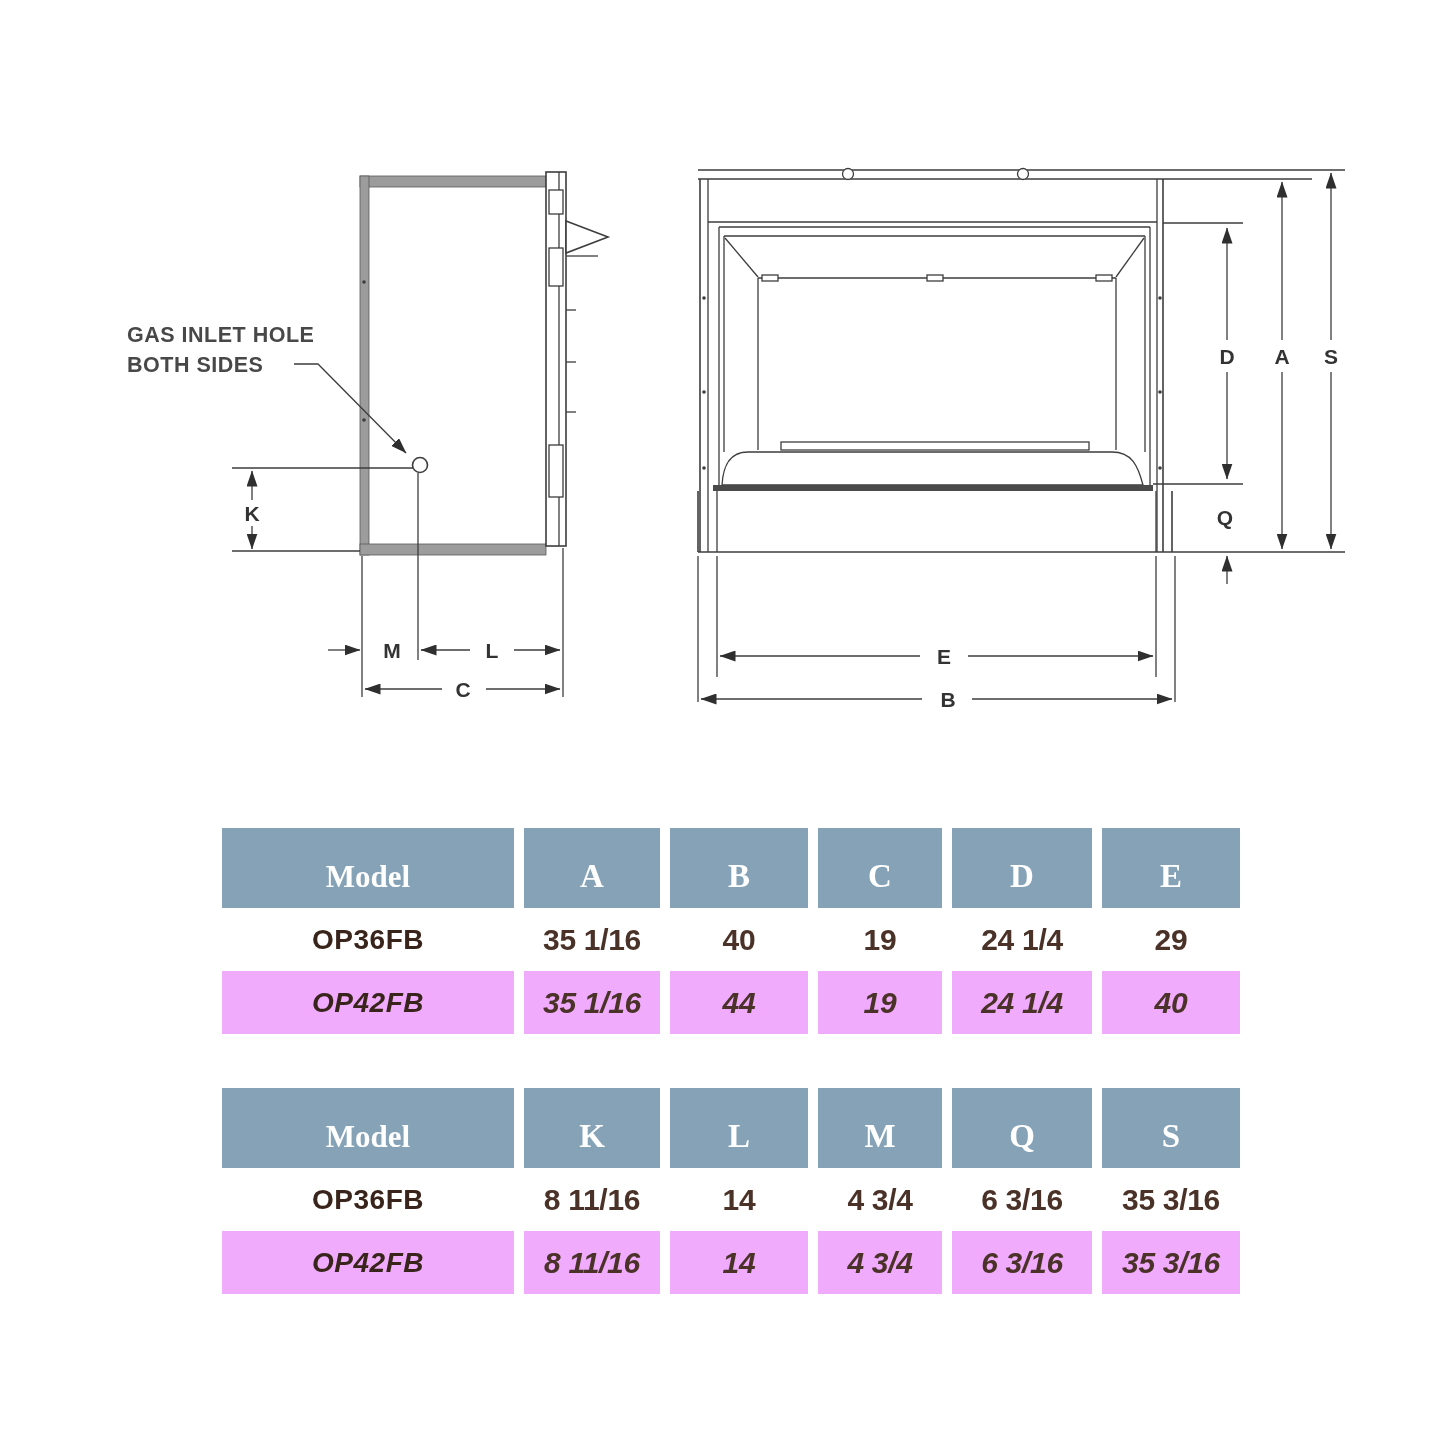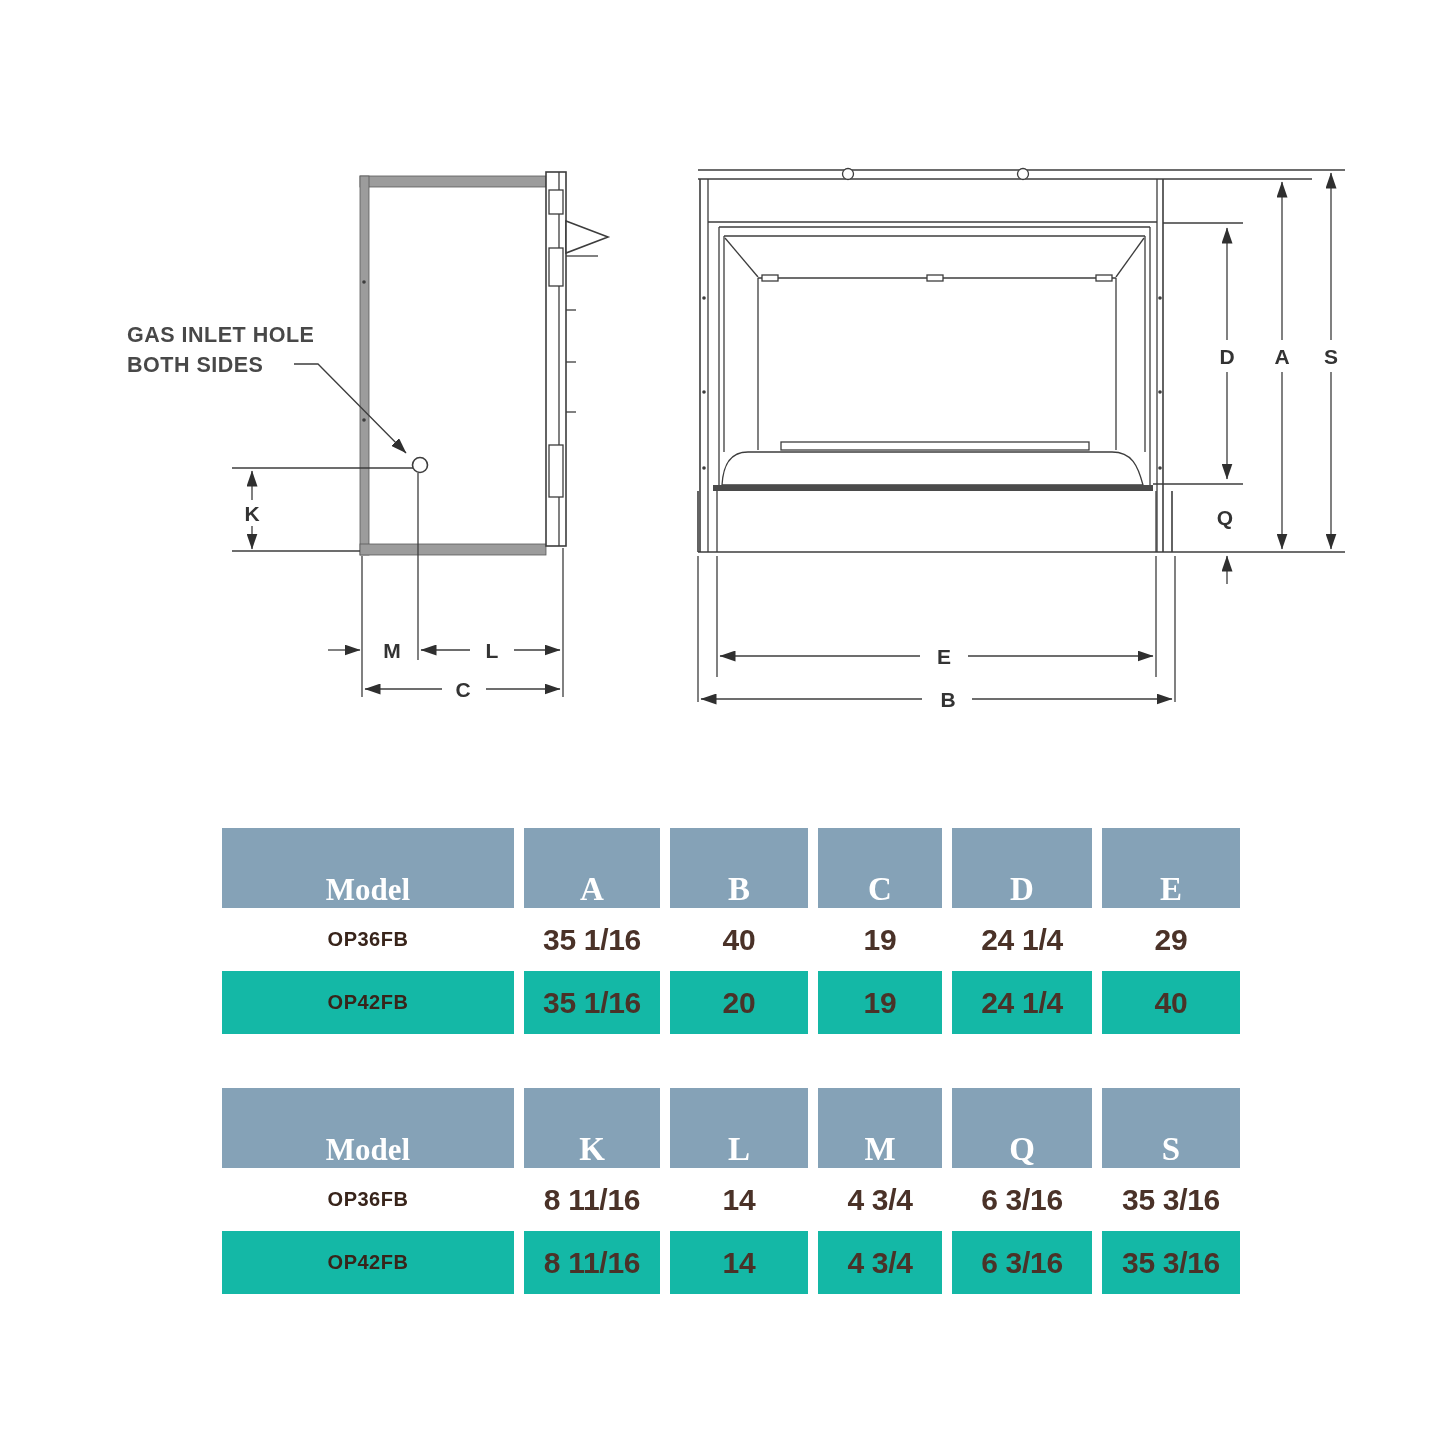--- a/index.html
+++ b/index.html
@@ -17,25 +17,25 @@
     fill:#333333;text-anchor:middle;dominant-baseline:central;}
   .callout-text{font-family:"Liberation Sans",sans-serif;font-size:21.5px;font-weight:700;
     fill:#484848;letter-spacing:0.5px;}
   .rivet{fill:#3d3d3d;}
   
   .dim-table{position:absolute;left:222px;width:1018px;}
   .t-row{display:grid;grid-template-columns:292px 136px 138px 124px 140px 138px;column-gap:10px;}
   .cell{display:flex;align-items:center;justify-content:center;}
   .th{height:80px;background:#85a2b7;color:#ffffff;
       font-family:"Liberation Serif",serif;font-weight:700;font-size:33px;
-      align-items:flex-end;box-sizing:border-box;}
+      align-items:flex-end;padding-bottom:13px;box-sizing:border-box;}
   .th.model-h{font-size:31px;}
   .td{height:63px;}
-  .row-alt .td{background:#14b8a6;}
-  .model-cell{font-weight:800;font-size:20px;color:#38241a;letter-spacing:0.5px;}
+  .row-alt .td{background:#f0abfc;font-style:italic;}
+  .model-cell{font-weight:800;font-size:28px;color:#38241a;letter-spacing:0.5px;}
   .value-cell{font-weight:600;font-size:30px;color:#4a3228;letter-spacing:-0.3px;}
 </style>
 </head>
 <body>
 
 <div id="canvas">
 
   <svg id="diagram-svg" width="1445" height="800" viewBox="0 0 1445 800">
     <defs>
       <marker id="arr" markerUnits="userSpaceOnUse" markerWidth="17" markerHeight="11" refX="15.5" refY="5.5" orient="auto">
@@ -184,21 +184,21 @@
         <div class="cell td model-cell">OP36FB</div>
         <div class="cell td value-cell">35 1/16</div>
         <div class="cell td value-cell">40</div>
         <div class="cell td value-cell">19</div>
         <div class="cell td value-cell">24 1/4</div>
         <div class="cell td value-cell">29</div>
       </div>
       <div class="t-row row-alt">
         <div class="cell td model-cell">OP42FB</div>
         <div class="cell td value-cell">35 1/16</div>
-        <div class="cell td value-cell">20</div>
+        <div class="cell td value-cell">44</div>
         <div class="cell td value-cell">19</div>
         <div class="cell td value-cell">24 1/4</div>
         <div class="cell td value-cell">40</div>
       </div>
     </div>
   <div class="dim-table" style="top:1088px;">
       <div class="t-row head">
         <div class="cell th model-h">Model</div>
         <div class="cell th">K</div>
         <div class="cell th">L</div>

